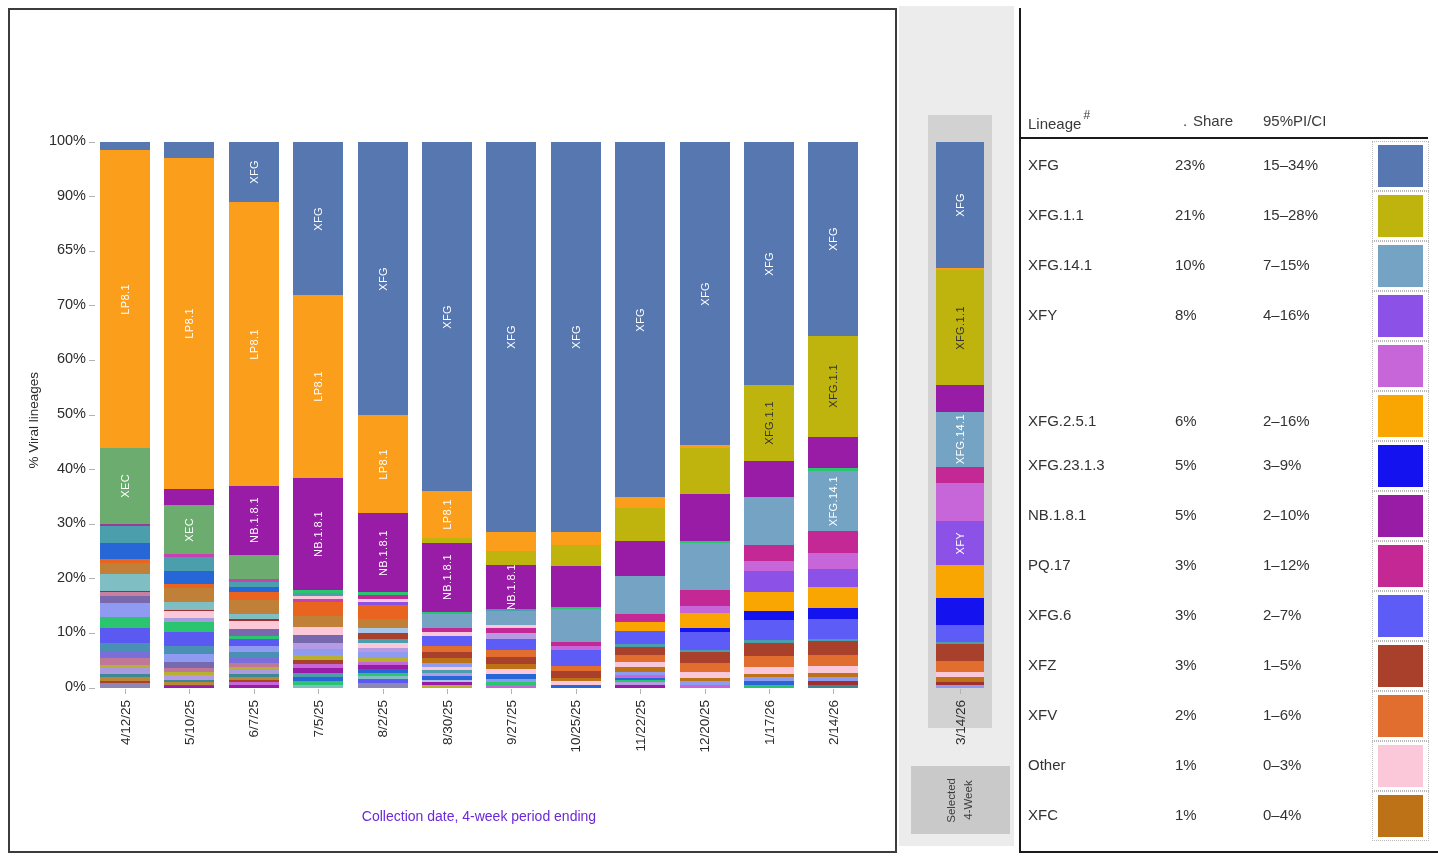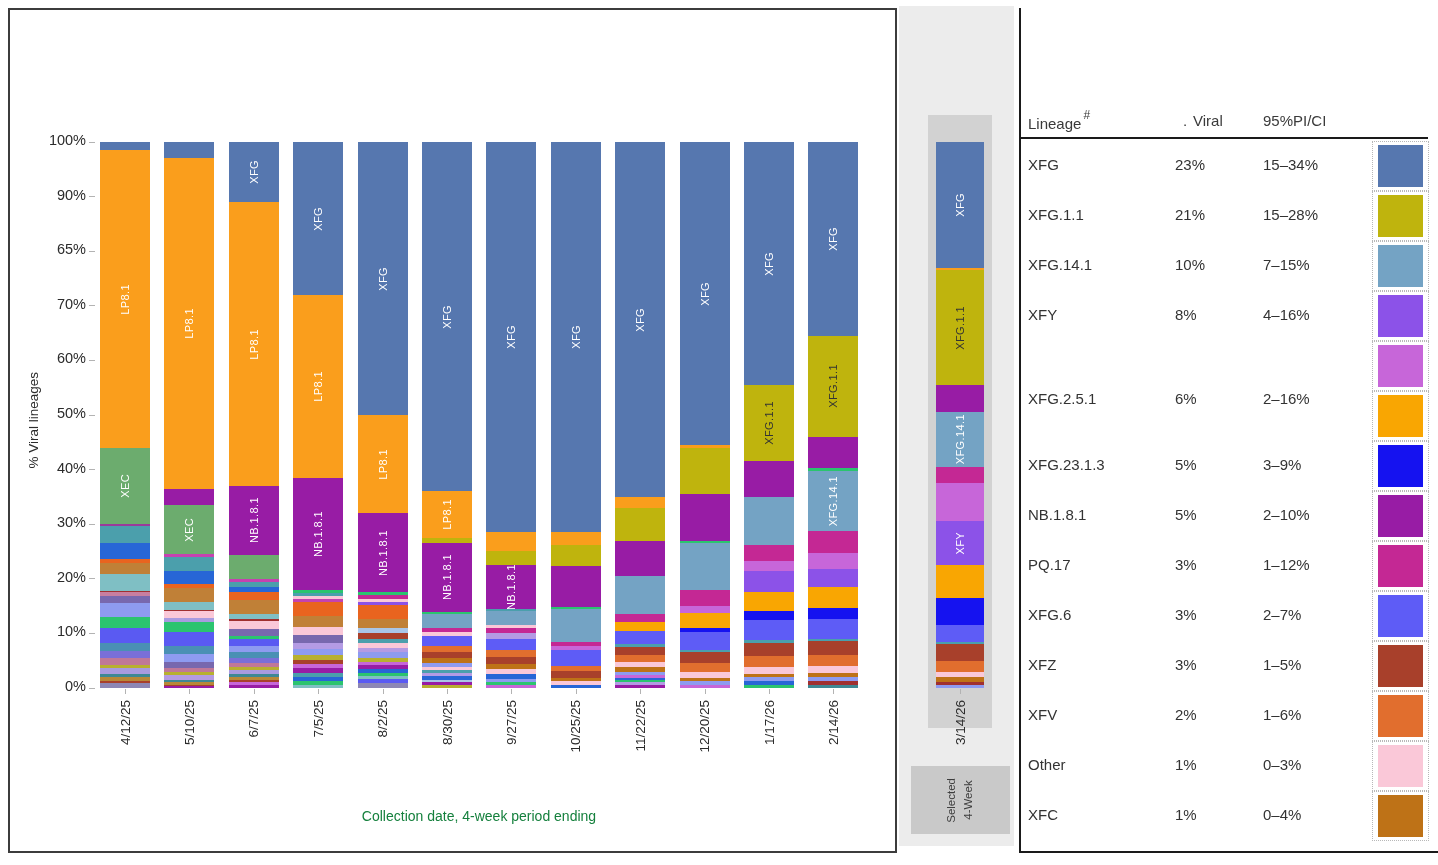--- a/index.html
+++ b/index.html
@@ -12,21 +12,21 @@
   .ydash{position:absolute;left:89px;width:6px;height:1px;background:#b3b3b3;}
   .bar{position:absolute;display:flex;flex-direction:column;}
   .seg{width:100%;flex:0 0 auto;display:flex;align-items:center;justify-content:center;overflow:hidden;}
   .vlabel{writing-mode:vertical-rl;transform:rotate(180deg);font-size:11px;color:#fff;white-space:nowrap;letter-spacing:.4px;}
   .vlabel.ld{color:#333;}
   .xdash{position:absolute;width:1px;height:5px;background:#b3b3b3;}
   .dlab{position:absolute;height:100px;display:flex;justify-content:center;align-items:flex-start;}
   .dlab span{writing-mode:vertical-rl;transform:rotate(180deg);font-size:13.5px;color:#2b2b2b;white-space:nowrap;}
   .ylab{position:absolute;left:24px;top:330px;height:180px;width:18px;display:flex;align-items:center;justify-content:center;}
   .ylab span{writing-mode:vertical-rl;transform:rotate(180deg);font-size:13.5px;color:#2b2b2b;white-space:nowrap;}
-  .xlab{position:absolute;left:151px;top:808px;width:656px;text-align:center;font-size:14px;color:#15803d;}
+  .xlab{position:absolute;left:151px;top:808px;width:656px;text-align:center;font-size:14px;color:#6d28d9;}
   .nstrip{position:absolute;left:899px;top:6px;width:115px;height:840px;background:#ececec;}
   .nhead{position:absolute;left:905px;top:13px;width:86px;font-size:12.5px;line-height:1.32;color:#222;}
   .nhead .b{font-weight:bold;color:#111;}
   .ngray{position:absolute;left:928px;top:115px;width:64px;height:613px;background:#d2d2d2;}
   .selbox{position:absolute;left:911px;top:766px;width:99px;height:68px;background:#c9c9c9;display:flex;align-items:center;justify-content:center;}
   .selbox span{writing-mode:vertical-rl;transform:rotate(180deg);font-size:11.5px;color:#3d3d3d;white-space:pre;text-align:center;line-height:1.5;}
   .rbl{position:absolute;left:1019px;top:8px;width:2px;height:845px;background:#1a1a1a;}
   .rbb{position:absolute;left:1019px;top:851px;width:419px;height:2px;background:#1a1a1a;}
   .hline{position:absolute;left:1019px;top:137px;width:409px;height:2px;background:#1a1a1a;}
   .usatitle{position:absolute;left:1020px;top:62px;width:416px;text-align:center;font-weight:bold;font-size:15px;color:#111;}
@@ -61,21 +61,21 @@
 4-Week</span>
   </div>
 
   <div class="rbl"></div>
   <div class="rbb"></div>
   <div class="hline"></div>
   <div class="th" style="left:1028px;">
     <span>Lineage</span><sup>#</sup>
   </div>
   <div class="th" style="left:1183px;">.</div>
-  <div class="th" style="left:1193px;">Viral</div>
+  <div class="th" style="left:1193px;">Share</div>
   <div class="th" style="left:1263px;">95%PI/CI</div>
 
 <div class="ytick" style="top: 132px;">100%</div>
     <div class="ydash" style="top: 141.5px;"></div>
     <div class="ytick" style="top: 186.6px;">90%</div>
     <div class="ydash" style="top: 196.1px;"></div>
     <div class="ytick" style="top: 241.2px;">65%</div>
     <div class="ydash" style="top: 250.7px;"></div>
     <div class="ytick" style="top: 295.8px;">70%</div>
     <div class="ydash" style="top: 305.3px;"></div>
@@ -522,21 +522,21 @@
       <span class="c1">XFY</span>
       <span class="c2">8%</span>
       <span class="c3">4–16%</span>
     </div>
     <div class="swcell" style="top: 291px;">
       <div class="sw" style="background: rgb(140, 82, 232);"></div>
     </div>
     <div class="swcell" style="top: 341px;">
       <div class="sw" style="background: rgb(199, 102, 217);"></div>
     </div>
-    <div class="trow" style="top: 375px;">
+    <div class="trow" style="top: 397px;">
       <span class="c1">XFG.2.5.1</span>
       <span class="c2">6%</span>
       <span class="c3">2–16%</span>
     </div>
     <div class="swcell" style="top: 391px;">
       <div class="sw" style="background: rgb(249, 166, 2);"></div>
     </div>
     <div class="trow" style="top: 441px;">
       <span class="c1">XFG.23.1.3</span>
       <span class="c2">5%</span>

